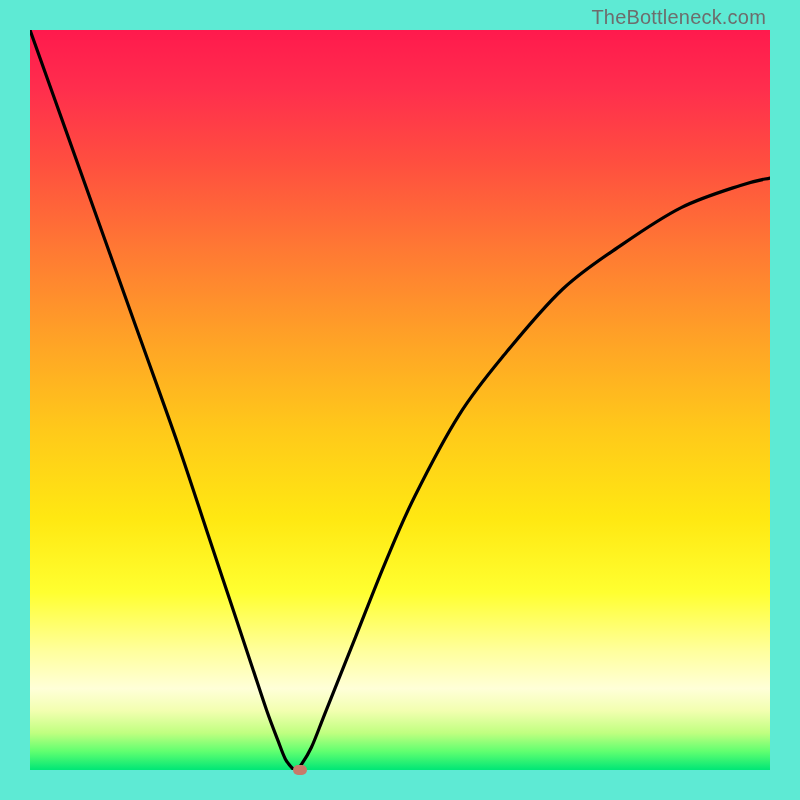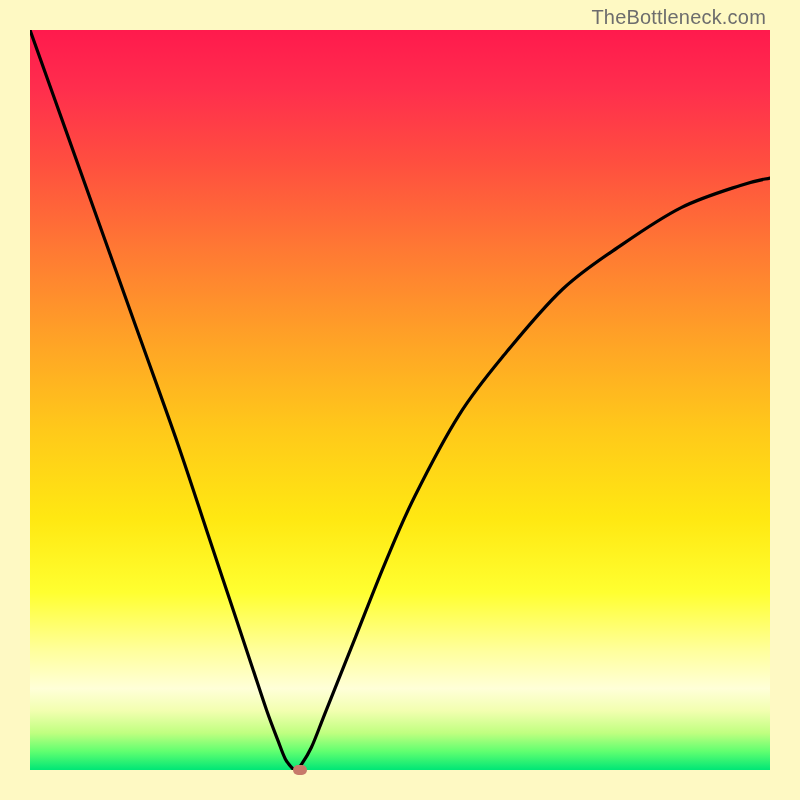--- a/index.html
+++ b/index.html
@@ -1,20 +1,20 @@
 <!DOCTYPE html>
 <html><head>
 <meta charset="utf-8">
 <style>
   * { margin: 0; padding: 0; box-sizing: border-box; }
   html, body { width: 800px; height: 800px; overflow: hidden; background: #000; }
   .frame {
     width: 800px;
     height: 800px;
-    background: #fef9c3;
+    background: #5eead4;
     position: relative;
   }
   .plot-area {
     position: absolute;
     left: 30px;
     top: 30px;
     width: 740px;
     height: 740px;
     background: linear-gradient(to bottom,
       #ff1a4d 0%,

